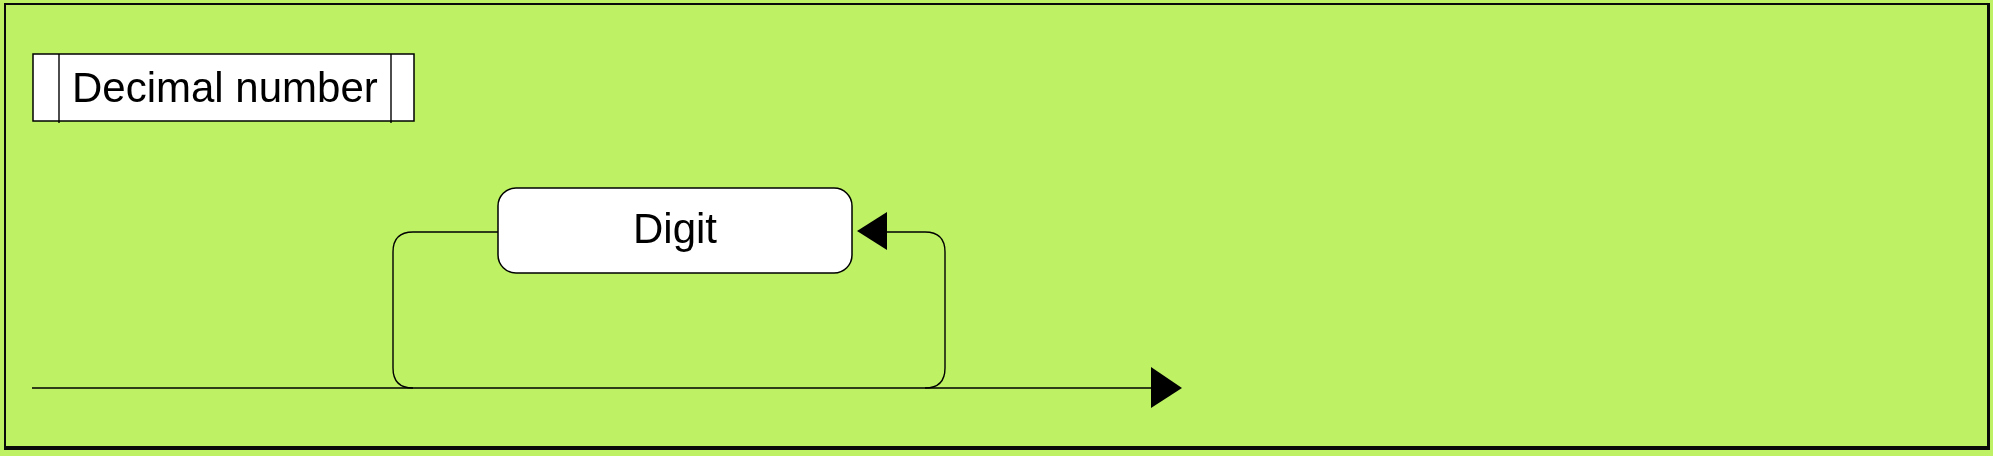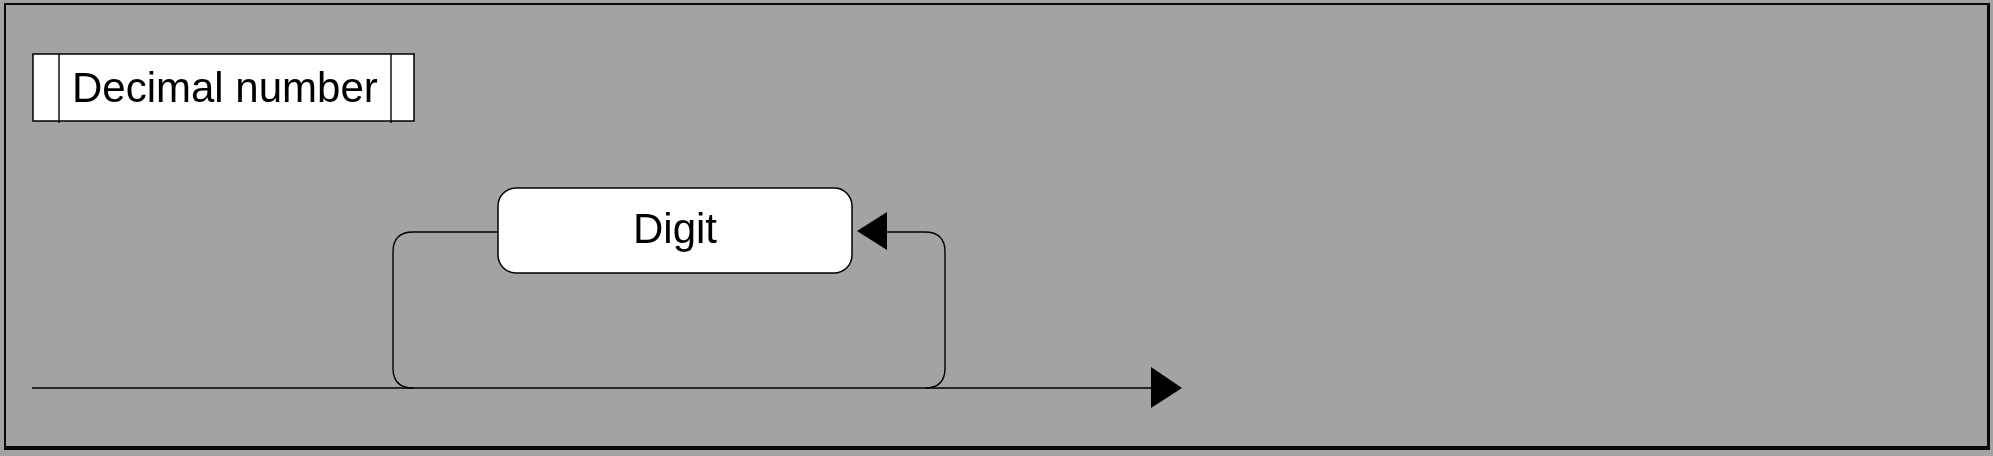--- a/index.html
+++ b/index.html
@@ -5,21 +5,21 @@
   html, body {
     margin: 0;
     padding: 0;
     background: #ffffff;
     font-family: "Liberation Sans", sans-serif;
   }
   .canvas {
     position: relative;
     width: 1993px;
     height: 456px;
-    background: #a3a3a3;
+    background: #bef264;
     overflow: hidden;
   }
   .frame {
     position: absolute;
     left: 4px;
     top: 3px;
     right: 3px;
     bottom: 6px;
     border-style: solid;
     border-color: #0a0a0a;

